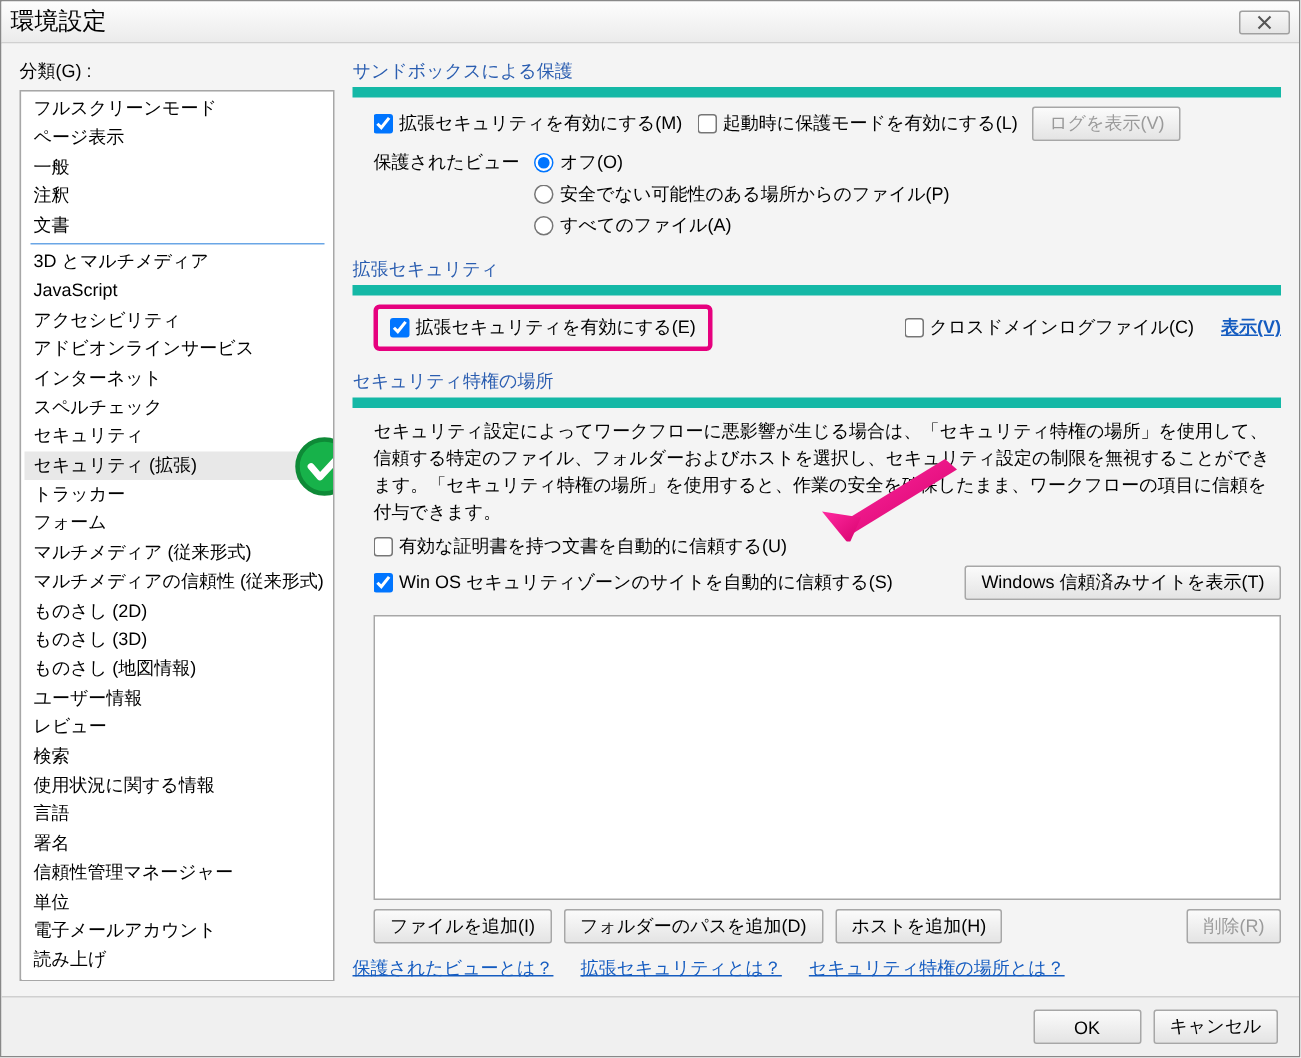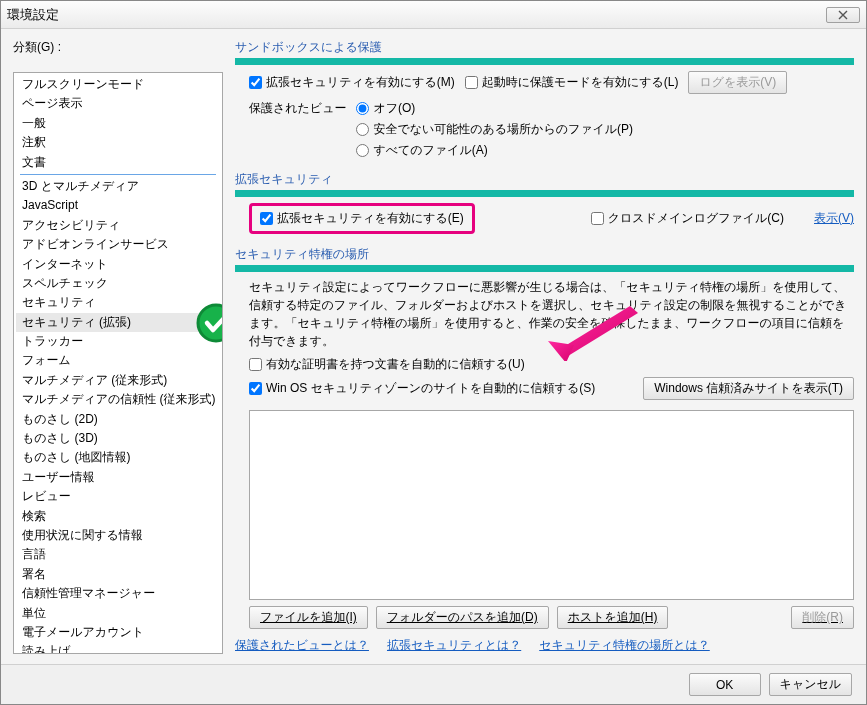--- a/index.html
+++ b/index.html
@@ -18,21 +18,21 @@
   flex-direction: column;
   box-shadow: 0 0 6px rgba(0,0,0,0.3);
 }
 .titlebar {
   height: 28px;
   background: linear-gradient(#fdfdfd, #ebebeb);
   border-bottom: 1px solid #d0d0d0;
   display: flex;
   align-items: center;
   padding: 0 6px;
-  font-size: 13px;
+  font-size: 16px;
 }
 .titlebar .title { flex: 1; }
 .close-btn {
   width: 34px; height: 16px;
   border: 1px solid #a0a0a0;
   border-radius: 2px;
   background: linear-gradient(#f7f7f7, #e5e5e5);
   font-size: 9px;
   display: flex; align-items: center; justify-content: center;
   cursor: pointer;
@@ -43,21 +43,21 @@
   padding: 10px 12px;
   gap: 12px;
   background: #f4f4f4;
   overflow: hidden;
 }
 .sidebar {
   width: 210px;
   display: flex;
   flex-direction: column;
 }
-.sidebar-label { margin-bottom: 16px; }
+.sidebar-label { margin-bottom: 4px; }
 .category-list {
   flex: 1;
   border: 1px solid #a7a7a7;
   background: #fff;
   overflow-y: auto;
   padding: 2px;
 }
 .category-list .item {
   padding: 1px 6px;
   cursor: pointer;
@@ -111,21 +111,21 @@
   padding: 4px 8px;
   display: inline-flex;
   align-items: center;
 }
 .listbox {
   border: 1px solid #a7a7a7;
   background: #fff;
   flex: 1;
   min-height: 160px;
 }
-.button-row { display: flex; gap: 8px; margin-top: 6px; text-decoration: underline; }
+.button-row { display: flex; gap: 8px; margin-top: 6px; }
 .button-row .spacer { flex: 1; }
 .footer-links { display: flex; gap: 18px; margin-top: 8px; align-items: center; }
 .dialog-footer {
   border-top: 1px solid #d0d0d0;
   padding: 8px 14px;
   display: flex;
   justify-content: flex-end;
   gap: 8px;
   background: #f0f0f0;
 }
@@ -241,21 +241,21 @@
             <label class="cb">
               <input type="checkbox" checked="" style="">
               <span>拡張セキュリティを有効にする(E)</span>
             </label>
           </span>
           <span style="flex:1"></span>
           <label class="cb">
             <input type="checkbox" style="">
             <span>クロスドメインログファイル(C)</span>
           </label>
-          <span class="link" style="margin-left:20px;">表示(V)</span>
+          <span class="link" style="margin-left:8px;font-weight:bold;">表示(V)</span>
         </div>
         <svg class="arrow" width="110" height="60">
           <defs>
               <linearGradient id="ag" x1="0" y1="0" x2="1" y2="1">
                 <stop offset="0" stop-color="#ff2aa0"></stop>
                 <stop offset="1" stop-color="#d6006c"></stop>
               </linearGradient>
             </defs>
           <polygon points="100,5 30,48 38,55 108,12" fill="url(#ag)"></polygon>
           <polygon points="18,40 44,44 36,62" fill="url(#ag)"></polygon>

